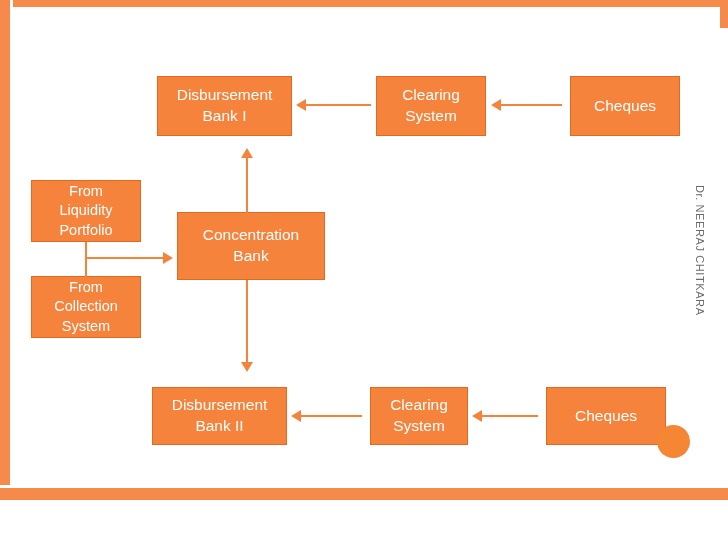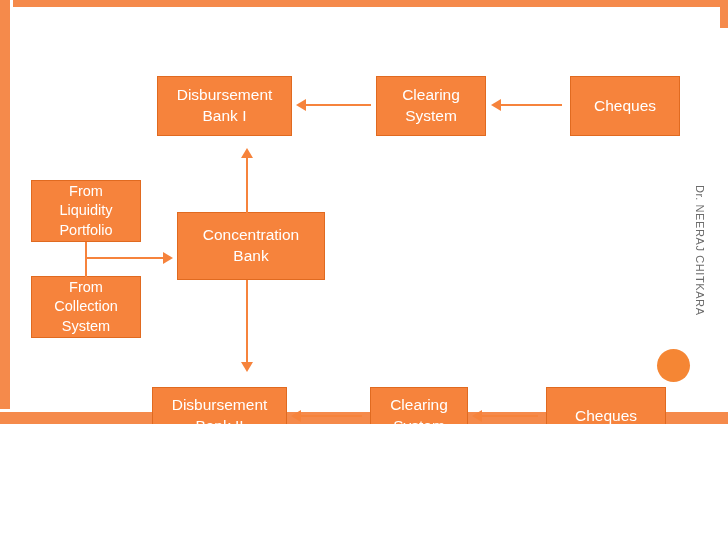--- a/index.html
+++ b/index.html
@@ -3,21 +3,21 @@
 <meta charset="utf-8">
 <style>
   html, body {
     margin: 0;
     padding: 0;
     background: #ffffff;
   }
   #slide {
     position: relative;
     width: 728px;
-    height: 424px;
+    height: 500px;
     background: #ffffff;
     overflow: hidden;
     font-family: "Liberation Sans", sans-serif;
   }
   
   .edge-left {
     position: absolute;
     left: 0; top: 0;
     width: 10px; height: 546px;
     background: #f58a4b;

